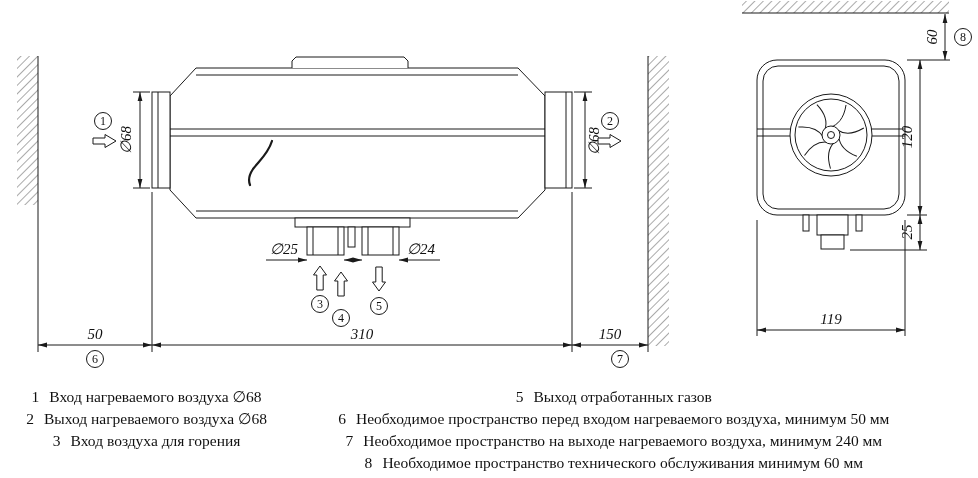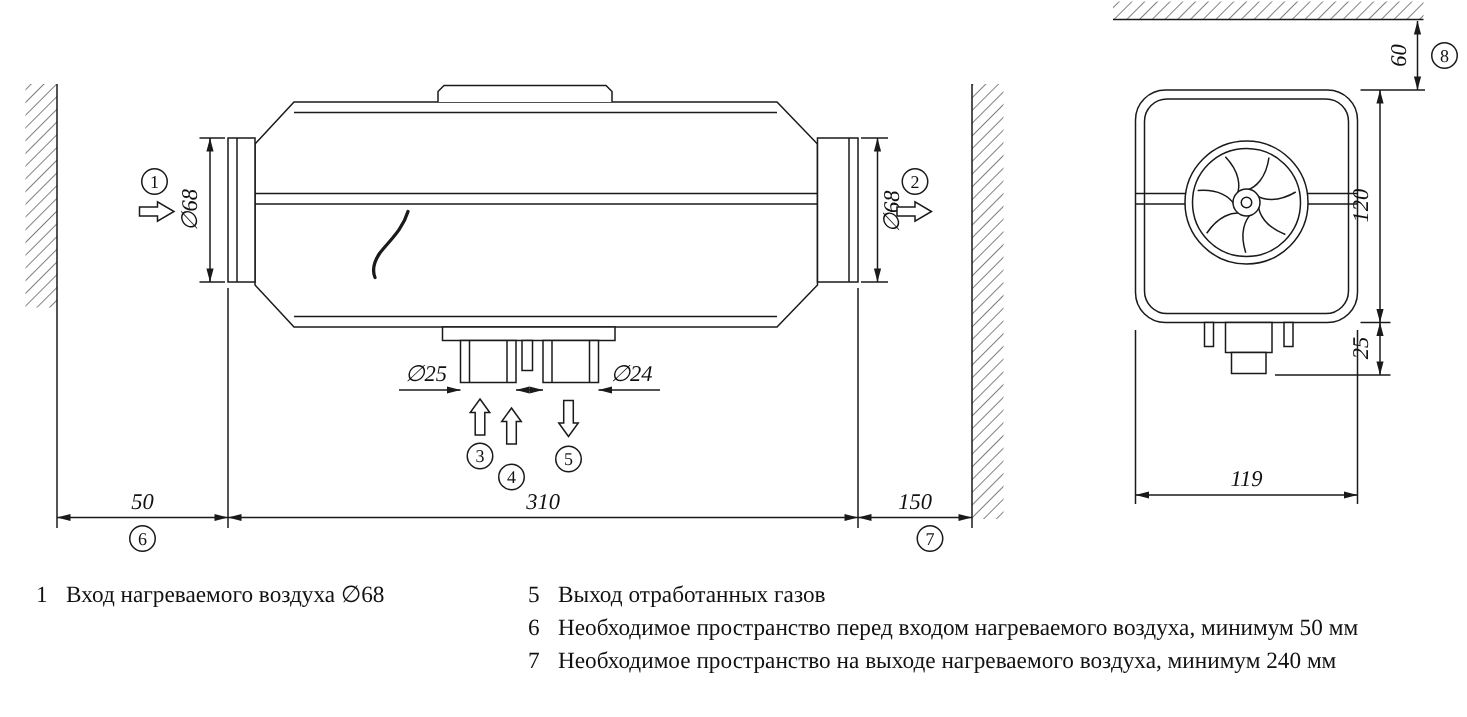--- a/index.html
+++ b/index.html
@@ -7,23 +7,23 @@
     position:relative; width:978px; height:478px; background:#ffffff;
     font-family:"Liberation Serif", serif; overflow:hidden;
   }
   svg { display:block; }
   .ln  { fill:none; stroke:#1a1a1a; stroke-width:1; }
   .fw  { fill:#ffffff; stroke:#1a1a1a; stroke-width:1; }
   .arr { fill:#1a1a1a; stroke:none; }
   .dim { font-family:"Liberation Serif", serif; font-style:italic; font-size:15px; fill:#111; }
   .co  { font-family:"Liberation Serif", serif; font-size:12px; fill:#111; }
   .legend { position:absolute; left:0; top:386px; width:978px; color:#111; font-size:15.5px; }
-  .legend-col { position:absolute; top:0; white-space:nowrap; }
+  .legend-col { position:absolute; top:0; white-space:nowrap;text-align:center; }
   .legend-col.left  { left:24px; }
-  .legend-col.right { left:352px; }
+  .legend-col.right { left:336px; }
   .legend-item { line-height:22px; }
   .legend-num { display:inline-block; min-width:12px; margin-right:8px; }
   .bold { font-weight:normal; }
 </style>
 </head>
 <body>
 
 <div class="stage">
 
   <svg width="978" height="386" viewBox="0 0 978 386">
@@ -207,27 +207,36 @@
       <polygon class="arr" points="905,330 896,327.6 896,332.4"></polygon>
       <text class="dim" x="831" y="324" text-anchor="middle">119</text>
     </g>
   </svg>
 
   <div class="legend">
     <div class="legend-col left">
       <div class="legend-item">
         <span class="legend-num">1</span><span>Вход нагреваемого воздуха ∅68</span>
       </div>
+      <div class="legend-item">
+        <span class="legend-num">2</span><span>Выход нагреваемого воздуха ∅68</span>
+      </div>
+      <div class="legend-item">
+        <span class="legend-num">3</span><span>Вход воздуха для горения</span>
+      </div>
     </div>
     <div class="legend-col right">
       <div class="legend-item">
         <span class="legend-num">5</span><span>Выход отработанных газов</span>
       </div>
       <div class="legend-item bold">
         <span class="legend-num">6</span><span>Необходимое пространство перед входом нагреваемого воздуха, минимум 50 мм</span>
       </div>
       <div class="legend-item bold">
         <span class="legend-num">7</span><span>Необходимое пространство на выходе нагреваемого воздуха, минимум 240 мм</span>
       </div>
+      <div class="legend-item bold">
+        <span class="legend-num">8</span><span>Необходимое пространство технического обслуживания минимум 60 мм</span>
+      </div>
     </div>
   </div>
 
 </div>
 
 </body></html>

